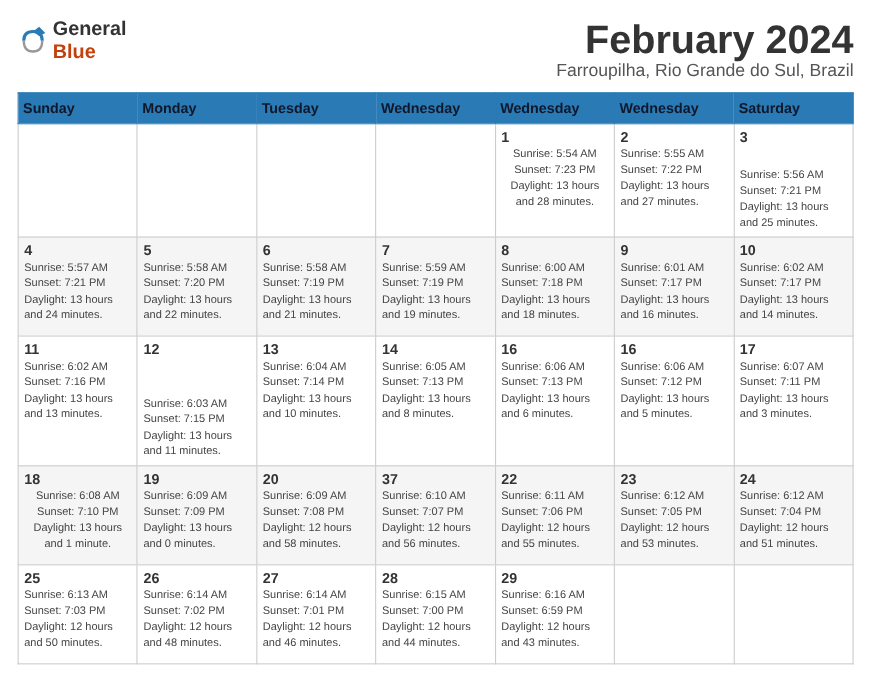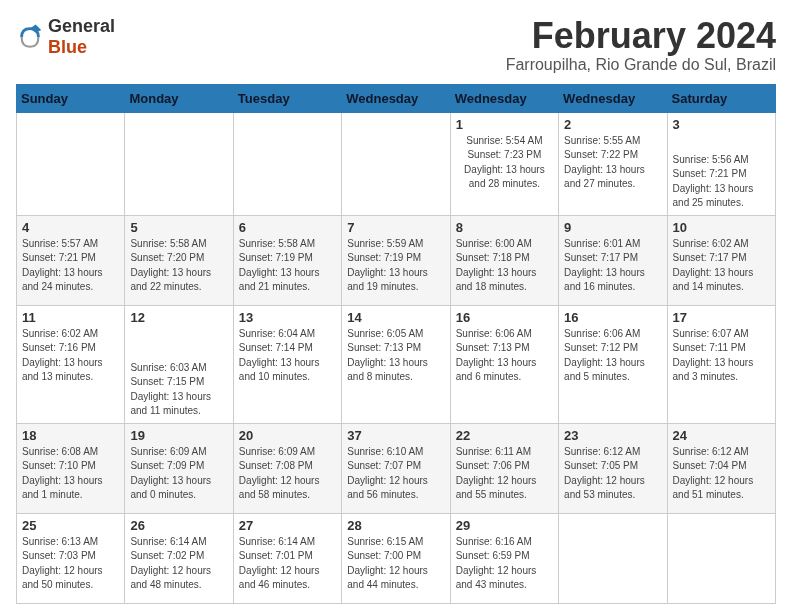--- a/index.html
+++ b/index.html
@@ -242,21 +242,21 @@
           <span class="day-number">17</span>
           <div class="day-info" style="white-space: pre-line;">Sunrise: 6:07 AM
 Sunset: 7:11 PM
 Daylight: 13 hours
 and 3 minutes.</div>
         </td>
       </tr>
       <tr>
         <td>
           <span class="day-number">18</span>
-          <div class="day-info" style="white-space: pre-line;">Sunrise: 6:08 AM
+          <div class="day-info" style="white-space: pre-line; text-align: center;">Sunrise: 6:08 AM
 Sunset: 7:10 PM
 Daylight: 13 hours
 and 1 minute.</div>
         </td>
         <td>
           <span class="day-number">19</span>
           <div class="day-info" style="white-space: pre-line;">Sunrise: 6:09 AM
 Sunset: 7:09 PM
 Daylight: 13 hours
 and 0 minutes.</div>

